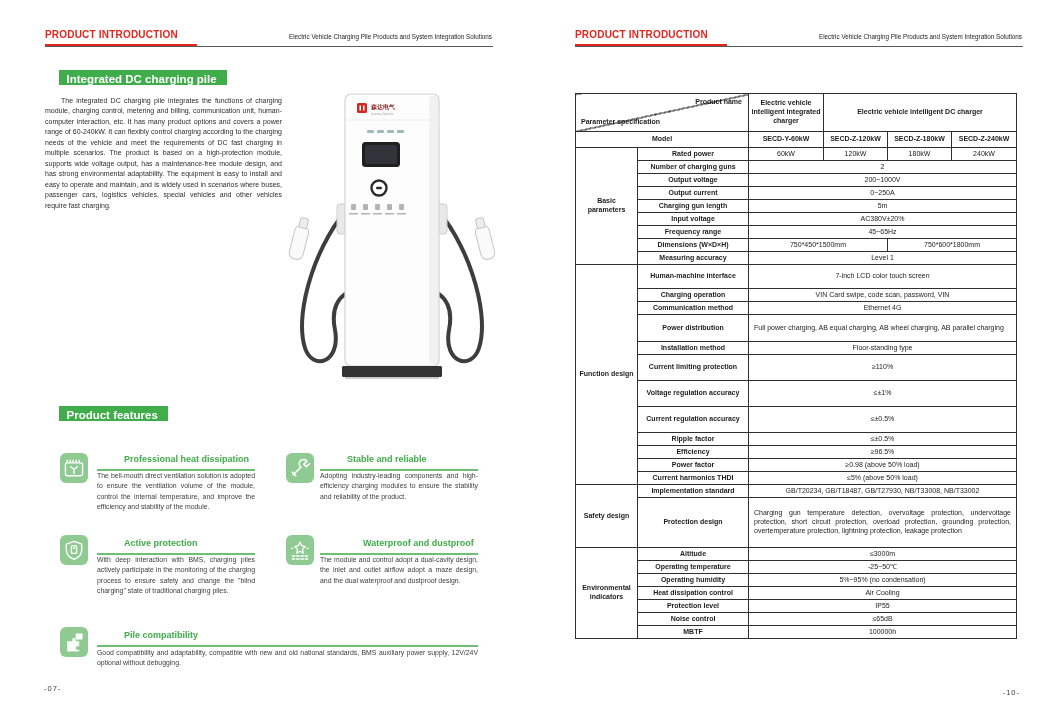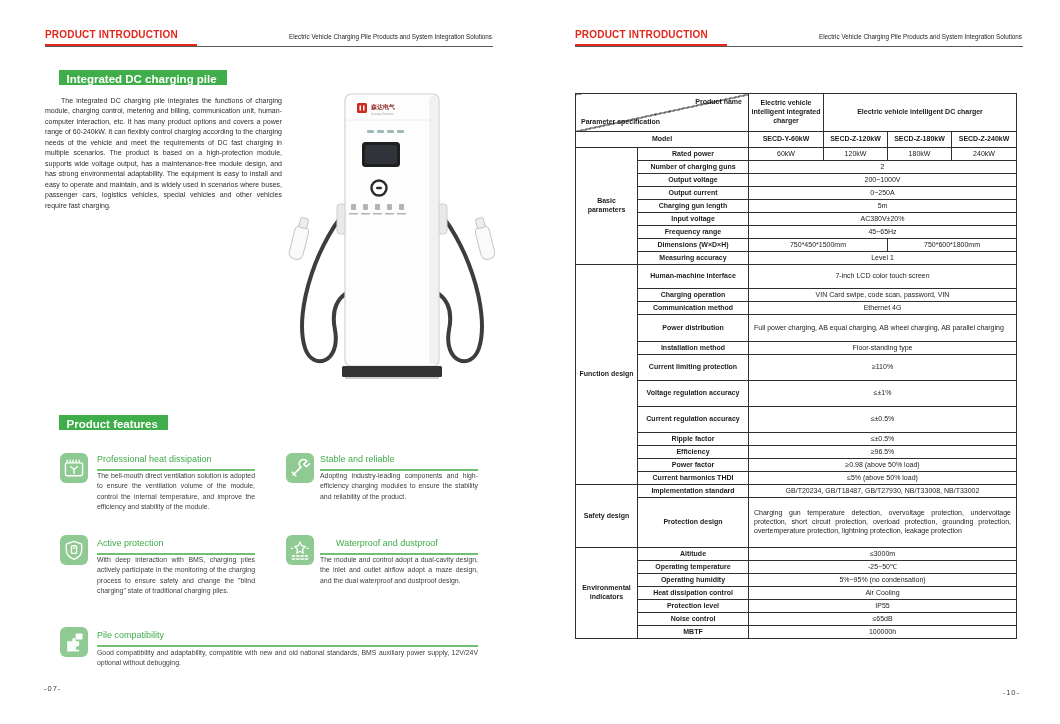--- a/index.html
+++ b/index.html
@@ -22,21 +22,21 @@
          padding:3px 10px 0 8px;margin-left:2.5px;white-space:nowrap;}
 
   .intro{position:absolute;top:96px;left:45px;width:237px;font-size:7px;line-height:10.45px;
          text-align:justify;color:#2c2c2c;text-indent:16px;margin:0;}
 
   .pagenum{position:absolute;font-size:7.5px;color:#3a3a3a;letter-spacing:1px;}
 
   
   .feat-icon{position:absolute;width:28px;height:30px;background:#8fca92;border-radius:6px;
              display:flex;align-items:center;justify-content:center;}
-  .feat-title{position:absolute;font-size:9px;font-weight:normal;color:#3fad49;}
+  .feat-title{position:absolute;font-size:9px;font-weight:bold;color:#3fad49;margin-left:27px;}
   .feat-rule{position:absolute;height:1.6px;background:#6fbf74;}
   .feat-text{position:absolute;font-size:6.9px;line-height:10.3px;text-align:justify;color:#3c3c3c;margin:0;}
 
   
   .spec{position:absolute;top:93px;left:45px;border-collapse:collapse;table-layout:fixed;width:441px;}
   .spec td{border:1px solid #2f2f2f;font-size:7px;text-align:center;vertical-align:middle;
            padding:1px 2px;color:#1c1c1c;line-height:1.25;word-wrap:break-word;}
   .spec{border:1.5px solid #1c1c1c;}
   .spec .b{font-weight:bold;}
   .spec .jl{text-align:justify;text-align-last:left;padding:2px 5px;}
@@ -118,21 +118,21 @@
           <rect x="76" y="127" width="9" height="1.5"></rect>
         <rect x="88" y="127" width="9" height="1.5"></rect>
           <rect x="100" y="127" width="9" height="1.5"></rect>
         <rect x="112" y="127" width="9" height="1.5"></rect>
       </g>
 
       <rect x="57" y="280" width="100" height="11" rx="1.5" fill="#333333"></rect>
       <rect x="60" y="291" width="94" height="2" fill="#cccccc"></rect>
     </svg>
 
-    <div class="badge-row" style="top:409px;">
+    <div class="badge-row" style="top:400px;">
       <span class="badge-bar"></span>
       <span class="badge-bar"></span>
       <span class="badge">Product features</span>
     </div>
 
     <div class="feat-icon" style="left:60px;top:453px;">
       <svg width="24" height="24" viewBox="0 0 28 28" fill="none" stroke="#fff" stroke-width="1.6" stroke-linecap="round">
         <rect x="4" y="8" width="20" height="15" rx="2"></rect>
         <path d="M6,5 v2 M9.5,5 v2 M13,5 v2 M16.5,5 v2 M20,5 v2"></path>
         <path d="M14,15.5 l-4,-3 M14,15.5 l4,-3 M14,15.5 v5"></path>

